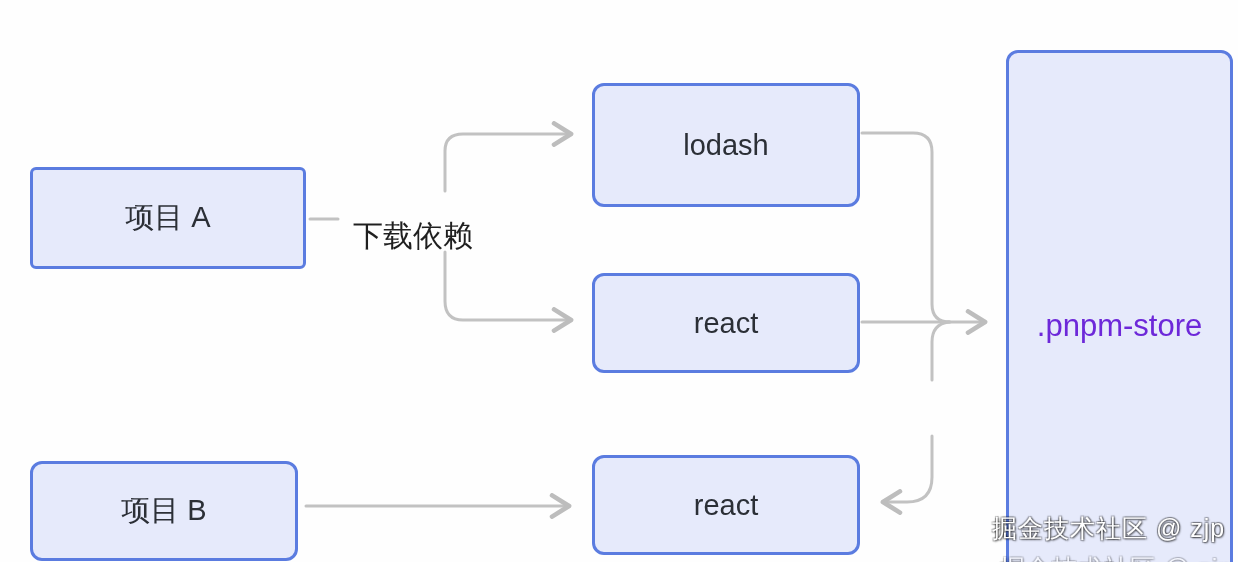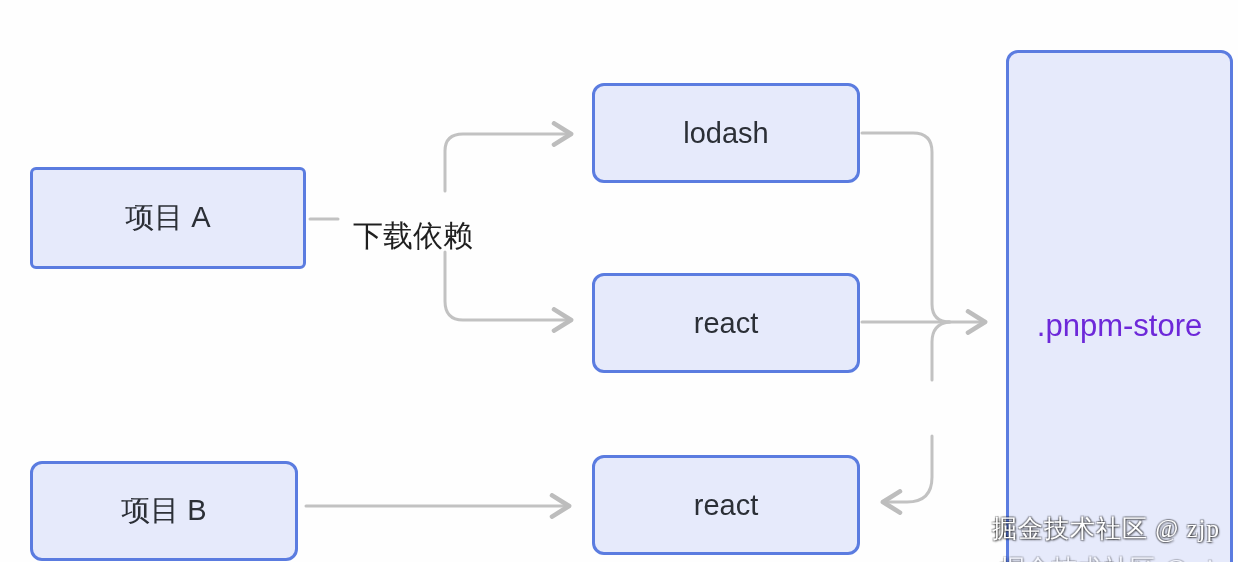--- a/index.html
+++ b/index.html
@@ -24,21 +24,21 @@
     border: 3.5px solid #5b7ce0;
     border-radius: 12px;
     display: flex;
     align-items: center;
     justify-content: center;
     color: #2b2f36;
     font-size: 29px;
   }
   .node-a      { left: 30px;  top: 167px; width: 276px; height: 102px; border-radius: 6px; }
   .node-b      { left: 30px;  top: 461px; width: 268px; height: 100px; }
-  .node-lodash { left: 592px; top: 83px;  width: 268px; height: 100px; }
+  .node-lodash { left: 592px; top: 83px;  width: 268px; height: 124px; }
   .node-react1 { left: 592px; top: 273px; width: 268px; height: 100px; }
   .node-react2 { left: 592px; top: 455px; width: 268px; height: 100px; }
   .node-store  { left: 1006px; top: 50px; width: 227px; height: 530px;
                  align-items: flex-start; }
   .store-label {
     position: absolute;
     left: 0; top: 255px;
     width: 100%;
     text-align: center;
     font-size: 31px;
@@ -59,21 +59,20 @@
     left: 992px; top: 512px;
     width: 240px;
     font-size: 25px;
     letter-spacing: 1px;
     color: #ffffff;
     text-shadow: 1px 1px 2px rgba(0,0,0,0.65),
                  -1px -1px 1px rgba(0,0,0,0.28),
                  1px -1px 1px rgba(0,0,0,0.3),
                  -1px 1px 1px rgba(0,0,0,0.3);
     white-space: nowrap;
-    font-family: Liberation Serif, serif;
   }
   .watermark.partial {
     top: 552px;
     left: 1000px;
     opacity: 0.55;
   }
 </style>
 </head>
 <body>
 

